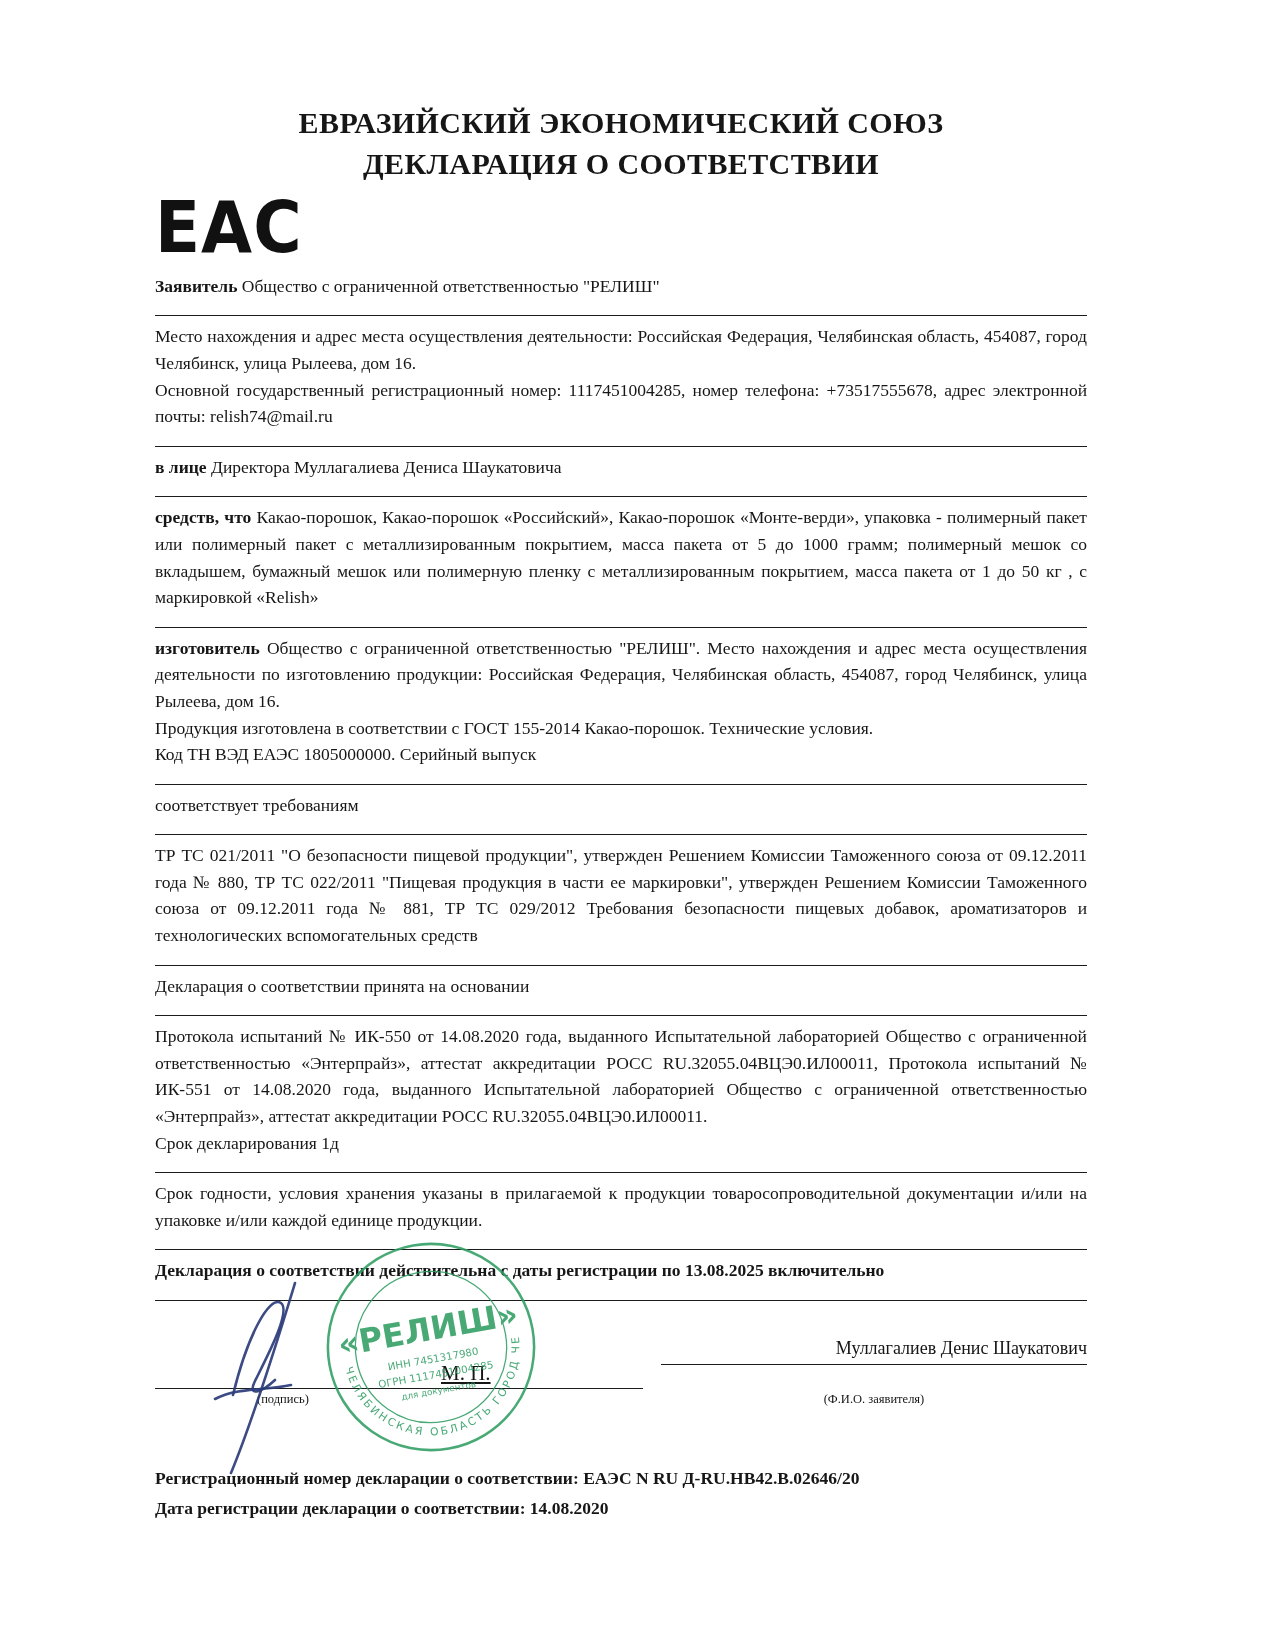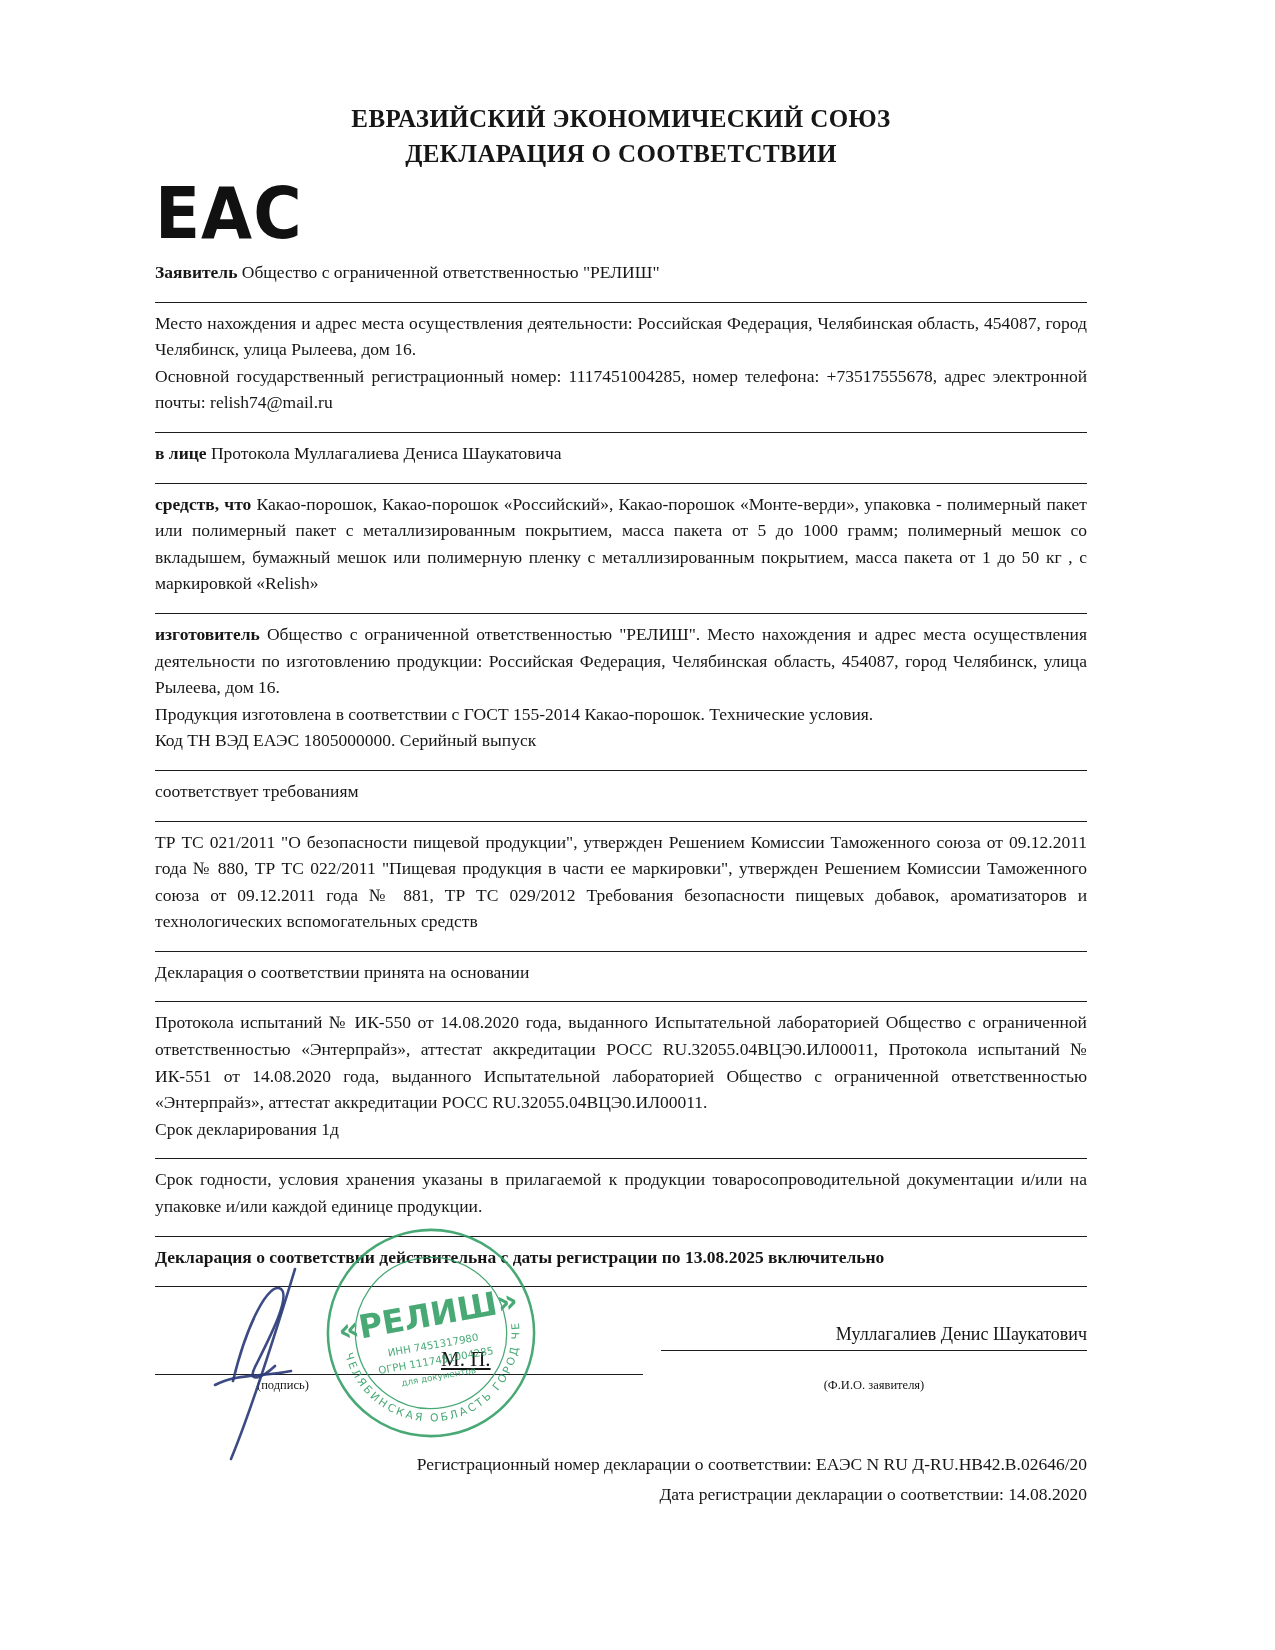--- a/index.html
+++ b/index.html
@@ -5,21 +5,21 @@
   html,body{margin:0;padding:0;background:#ffffff;}
   .page{
     position:relative;
     width:1275px;height:1650px;
     background:#ffffff;
     font-family:"Liberation Serif", serif;
     color:#161616;
     overflow:hidden;
   }
   .content{position:absolute;left:155px;top:102px;width:932px;}
-  .doc-title{text-align:center;font-weight:bold;font-size:25px;line-height:1.38;letter-spacing:.4px;margin-bottom:8px;}
+  .doc-title{text-align:center;font-weight:bold;font-size:30px;line-height:1.38;letter-spacing:.4px;margin-bottom:8px;}
   .eac{
     font-family:"DejaVu Sans", sans-serif;
     font-weight:bold;font-size:66px;line-height:1;
     letter-spacing:1px;color:#111;
     transform:scaleY(1.08);transform-origin:left top;
     margin:6px 0 14px 0;width:130px;
   }
   .section{padding-bottom:16px;border-bottom:1.6px solid #1c1c1c;margin-bottom:7px;}
   .para{font-size:17.5px;line-height:1.52;text-align:justify;}
   .para .lbl{font-weight:bold;}
@@ -41,21 +41,21 @@
     position:absolute;left:168px;top:-72px;width:216px;height:216px;z-index:2;
     opacity:.88;transform:rotate(-10deg);
   }
   .stamp circle{fill:none;stroke:#2f9e63;}
   .stamp text{fill:#2f9e63;font-family:"DejaVu Sans", sans-serif;}
   .stamp .ring-text{font-size:11px;letter-spacing:2.5px;}
   .stamp .brand{font-size:33px;font-weight:bold;text-anchor:middle;}
   .stamp .small{font-size:10.5px;text-anchor:middle;}
   .stamp .tiny{font-size:9px;text-anchor:middle;}
   .reg-block{margin-top:58px;font-size:17.5px;line-height:1.5;}
-  .reg-block .row{font-weight:normal;text-align:right;}
+  .reg-block .row{font-weight:bold;}
   .reg-block .row+.row{margin-top:4px;}
 </style>
 </head>
 <body>
 
 <div class="page">
   <div class="content">
 
     <div class="doc-title">
       <div>ЕВРАЗИЙСКИЙ ЭКОНОМИЧЕСКИЙ СОЮЗ</div>
@@ -72,21 +72,21 @@
     </div>
 
     <div class="section">
       <div class="para">Место нахождения и адрес места осуществления деятельности: Российская Федерация, Челябинская область, 454087, город Челябинск, улица Рылеева, дом 16.</div>
       <div class="para">Основной государственный регистрационный номер: 1117451004285, номер телефона: +73517555678, адрес электронной почты: relish74@mail.ru</div>
     </div>
 
     <div class="section">
       <div class="para">
         <span class="lbl">в лице</span>
-        <span>Протокола  Муллагалиева Дениса Шаукатовича</span>
+        <span>Директора  Муллагалиева Дениса Шаукатовича</span>
       </div>
     </div>
 
     <div class="section">
       <div class="para">
         <span class="lbl">средств, что</span>
         <span>Какао-порошок, Какао-порошок «Российский», Какао-порошок «Монте-верди», упаковка - полимерный пакет или полимерный пакет с металлизированным покрытием, масса пакета от 5 до 1000 грамм; полимерный мешок со вкладышем, бумажный мешок или полимерную пленку с металлизированным покрытием, масса пакета от 1 до 50 кг , с маркировкой «Relish»</span>
       </div>
     </div>
 

